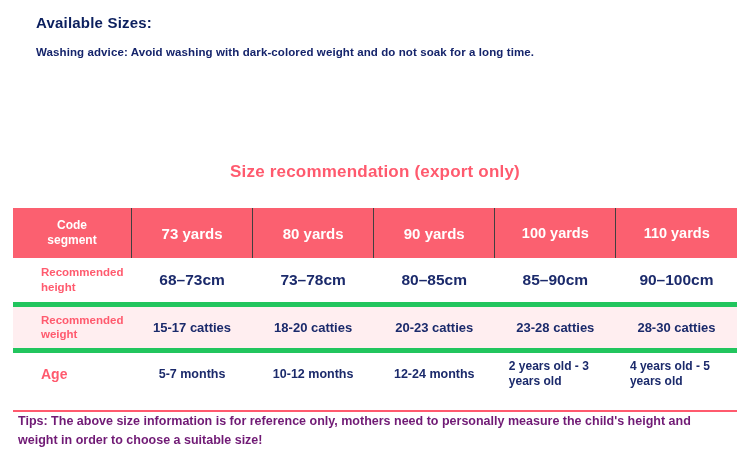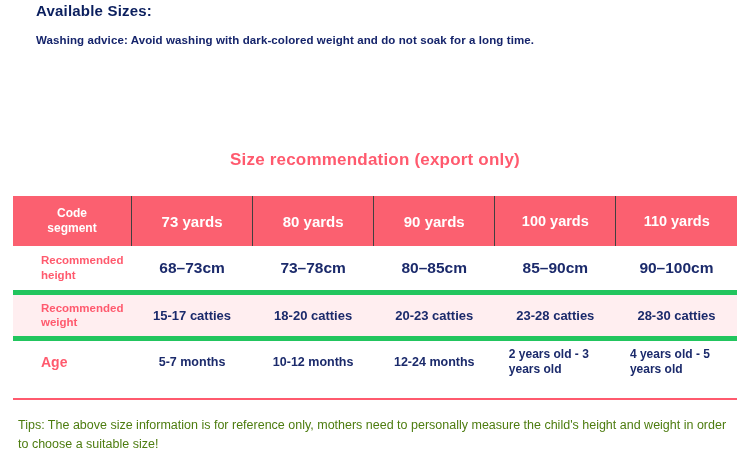--- a/index.html
+++ b/index.html
@@ -11,20 +11,21 @@
     height: 469px;
     background: #ffffff;
     font-family: "Liberation Sans", sans-serif;
     overflow: hidden;
   }
   .page {
     position: relative;
     width: 750px;
     height: 383px;
     background: #ffffff;
+    margin-top: 12px;
   }
 
   
   .heading-available {
     position: absolute;
     left: 36px;
     top: 2px;
     font-size: 15px;
     font-weight: bold;
     color: #0b1f5e;
@@ -155,25 +156,25 @@
     top: 398px;
     width: 724px;
     height: 2px;
     background: #ff5a6e;
   }
 
   
   .tips {
     position: absolute;
     left: 18px;
-    top: 416px;
+    top: 400px;
     width: 714px;
     font-size: 12.5px;
-    font-weight: normal;
-    color: #4d7c0f;
+    font-weight: bold;
+    color: #701a75;
     line-height: 1.55;
   }
 </style>
 </head>
 <body>
 
 <div class="page">
 
   <div class="heading-available">Available Sizes:</div>
 

